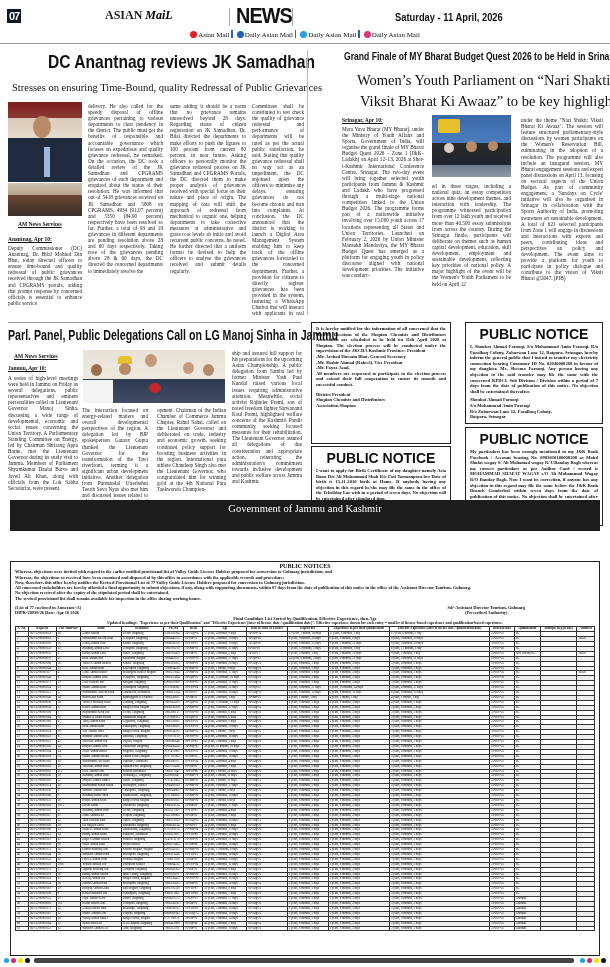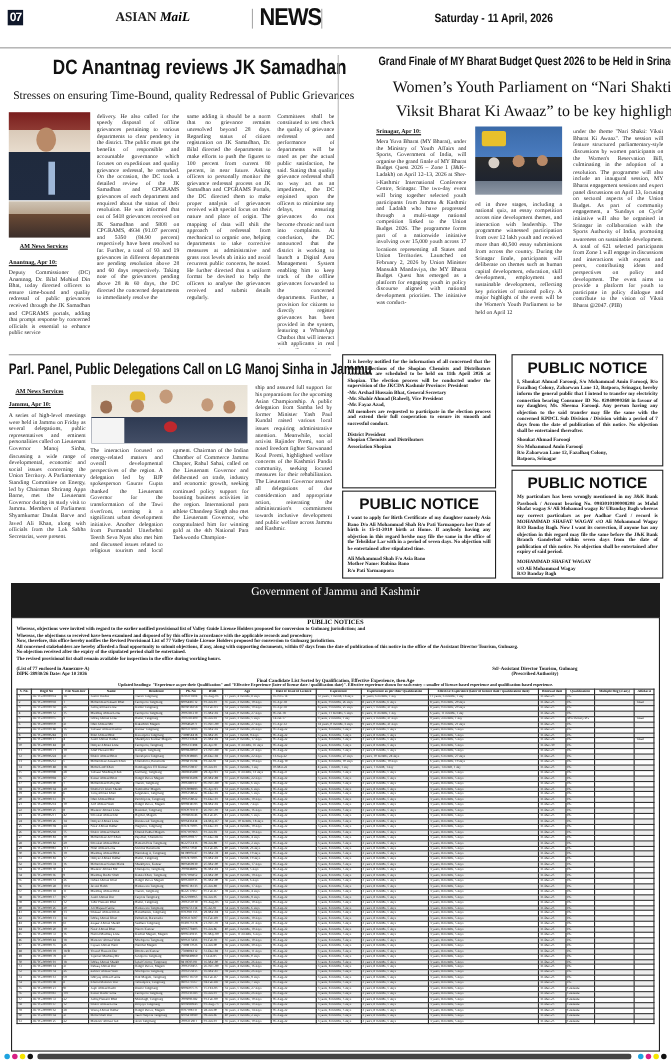--- a/index.html
+++ b/index.html
@@ -17,21 +17,21 @@
 .social .bar{display:inline-block;width:1.5px;height:8px;background:#2a66b8;vertical-align:-1px;margin:0 2px}
 .rule{position:absolute;left:0;top:43px;width:610px;height:1px;background:#999}
 .h1{position:absolute;font-family:"Liberation Sans",sans-serif;font-weight:bold;white-space:nowrap;transform-origin:left top}
 .sub{position:absolute;font-family:"Liberation Serif",serif;white-space:nowrap}
 .photo{position:absolute;overflow:hidden}
 .col{position:absolute;text-align:justify;font-size:5.2px;line-height:6.1px;overflow:hidden;color:#222}
 .byline{position:absolute;font-size:5.5px;font-weight:bold;text-decoration:underline}
 .box{position:absolute;border:1px solid #222;padding:3px 4px;font-size:4.6px;line-height:5.6px;overflow:hidden}
 .box .title{font:bold 14px/16px "Liberation Sans",sans-serif;text-align:center;margin-bottom:2px}
 .box p{text-align:justify;font-weight:bold}
-.gov{position:absolute;left:10px;top:530px;width:590px;height:31px;background:#1c1c1c;color:#fff;text-align:center;font-family:"Liberation Serif",serif}
+.gov{position:absolute;left:10px;top:500px;width:590px;height:31px;background:#1c1c1c;color:#fff;text-align:center;font-family:"Liberation Serif",serif}
 .gov .l1{font-size:10.5px;line-height:13px;padding-top:2px}
 .gov .l2{font-size:10.5px;line-height:14px}
 .notice{position:absolute;left:10px;top:561px;width:590px;height:395px;border:1px solid #222;padding:2px 4px;font-size:4.4px;line-height:5.3px}
 .notice .nh{text-align:center;font-size:6px;font-weight:bold}
 table{border-collapse:collapse;width:100%;font-size:3px;line-height:3.9px}
 th,td{border:.6px solid #333;padding:0 1px;white-space:nowrap;overflow:hidden}
 th{font-weight:bold;vertical-align:top;font-size:3.2px}
 tbody tr:nth-child(even) td{background:#eee}
 .cmyk{position:absolute;top:958px;height:5px;background:#444;border-radius:2px}
 .dot{position:absolute;top:958px;width:5px;height:5px;border-radius:50%}
@@ -39,20 +39,26 @@
 </head>
 <body>
 
 <div class="masthead">
   <div class="page-no">07</div>
   <div class="logo"><span>ASIAN</span> <span class="mail">MaiL</span></div>
   <div class="vsep"></div>
   <div class="news">NEWS</div>
   <div class="vsep2"></div>
   <div class="date">Saturday - 11 April, 2026</div>
+  <div class="social">
+    <span class="ic" style="background:#e02020"></span><span>Asian Mail</span><span class="bar"></span>
+    <span class="ic" style="background:#1f5fb8"></span><span>Daily Asian Mail</span><span class="bar"></span>
+    <span class="ic" style="background:#2a9ee8"></span><span>Daily Asian Mail</span><span class="bar"></span>
+    <span class="ic" style="background:#d8367a"></span><span>Daily Asian Mail</span>
+  </div>
   <div class="rule"></div>
 </div>
 
 <div class="h1" style="left:48px;top:50px;font-size:19px;transform:scaleX(.82)">DC Anantnag reviews JK Samadhan</div>
 <div class="sub" style="left:12px;top:81px;font-size:10.5px">Stresses on ensuring Time-Bound, quality Redressal of Public Grievances</div>
 <div class="photo" style="left:8px;top:102px;width:74px;height:80px;background:linear-gradient(180deg,#7a1e1e 0,#8e3a33 20%,#d9c9b8 20%,#e8dccd 45%,#1f2a3d 45%,#202b40 100%)">
   <div style="position:absolute;left:25px;top:14px;width:18px;height:22px;border-radius:50%;background:#b98a68"></div>
   <div style="position:absolute;left:36px;top:45px;width:6px;height:30px;background:#9fb8d8"></div>
 </div>
 <div class="photo" style="left:8px;top:183px;width:74px;height:33px;background:linear-gradient(180deg,#cfc4b4 0,#b8a48e 35%,#6b4a35 35%,#3b2e2a 100%)"></div>

